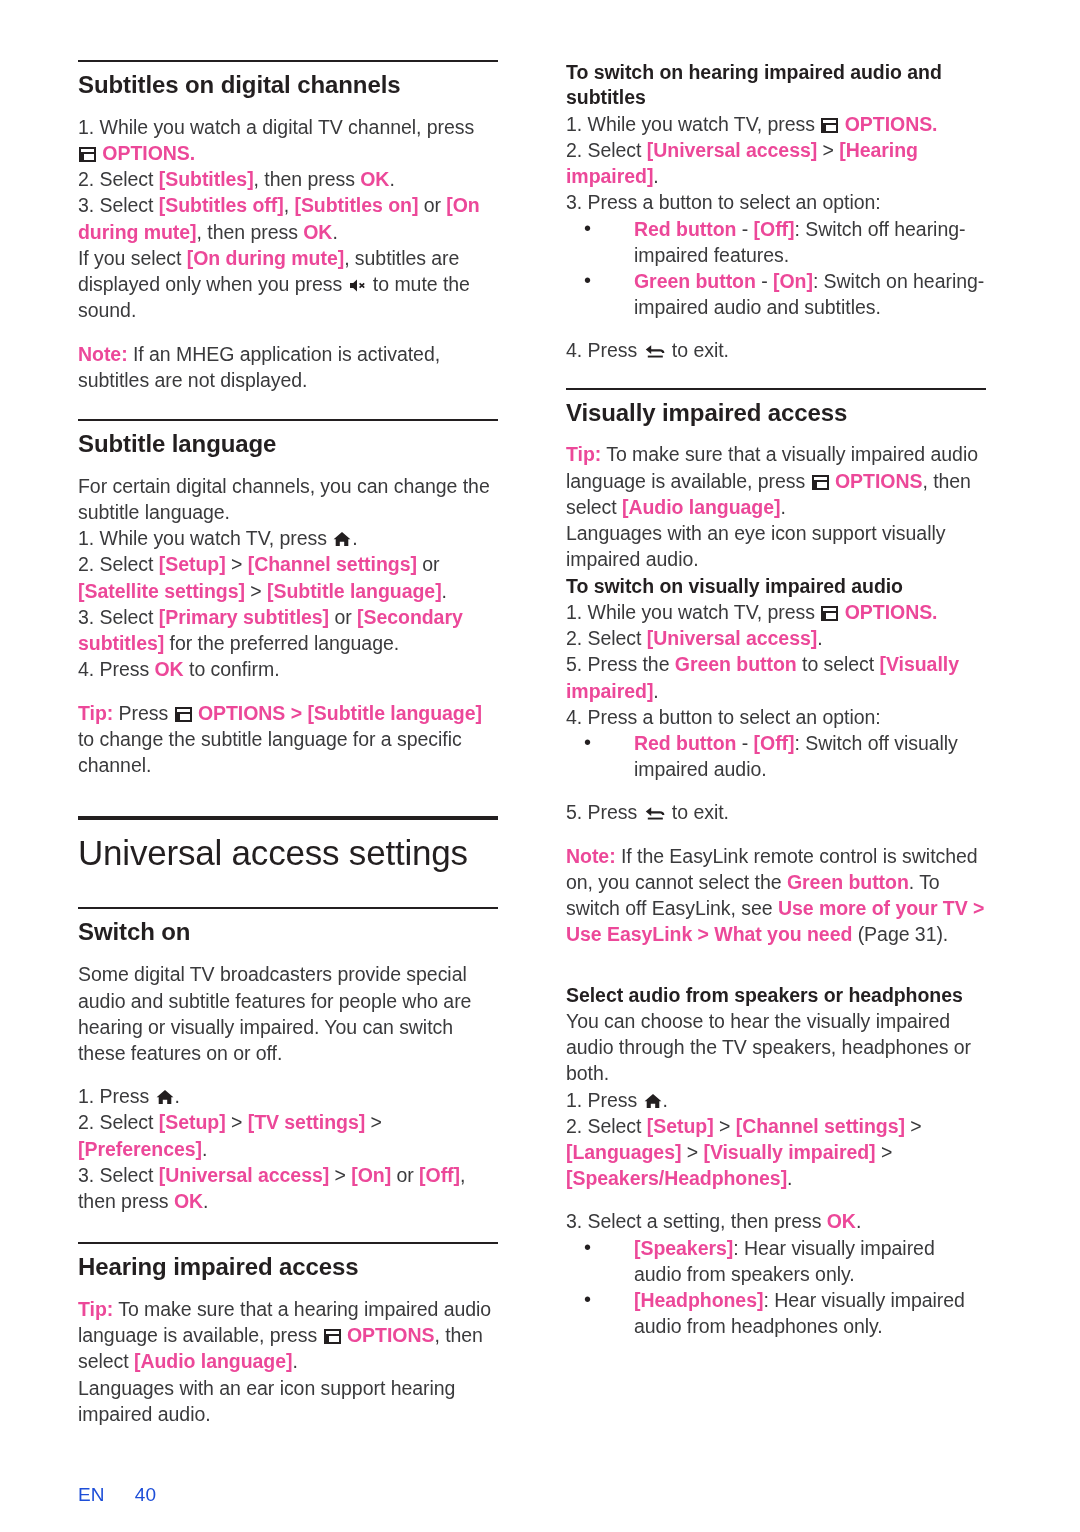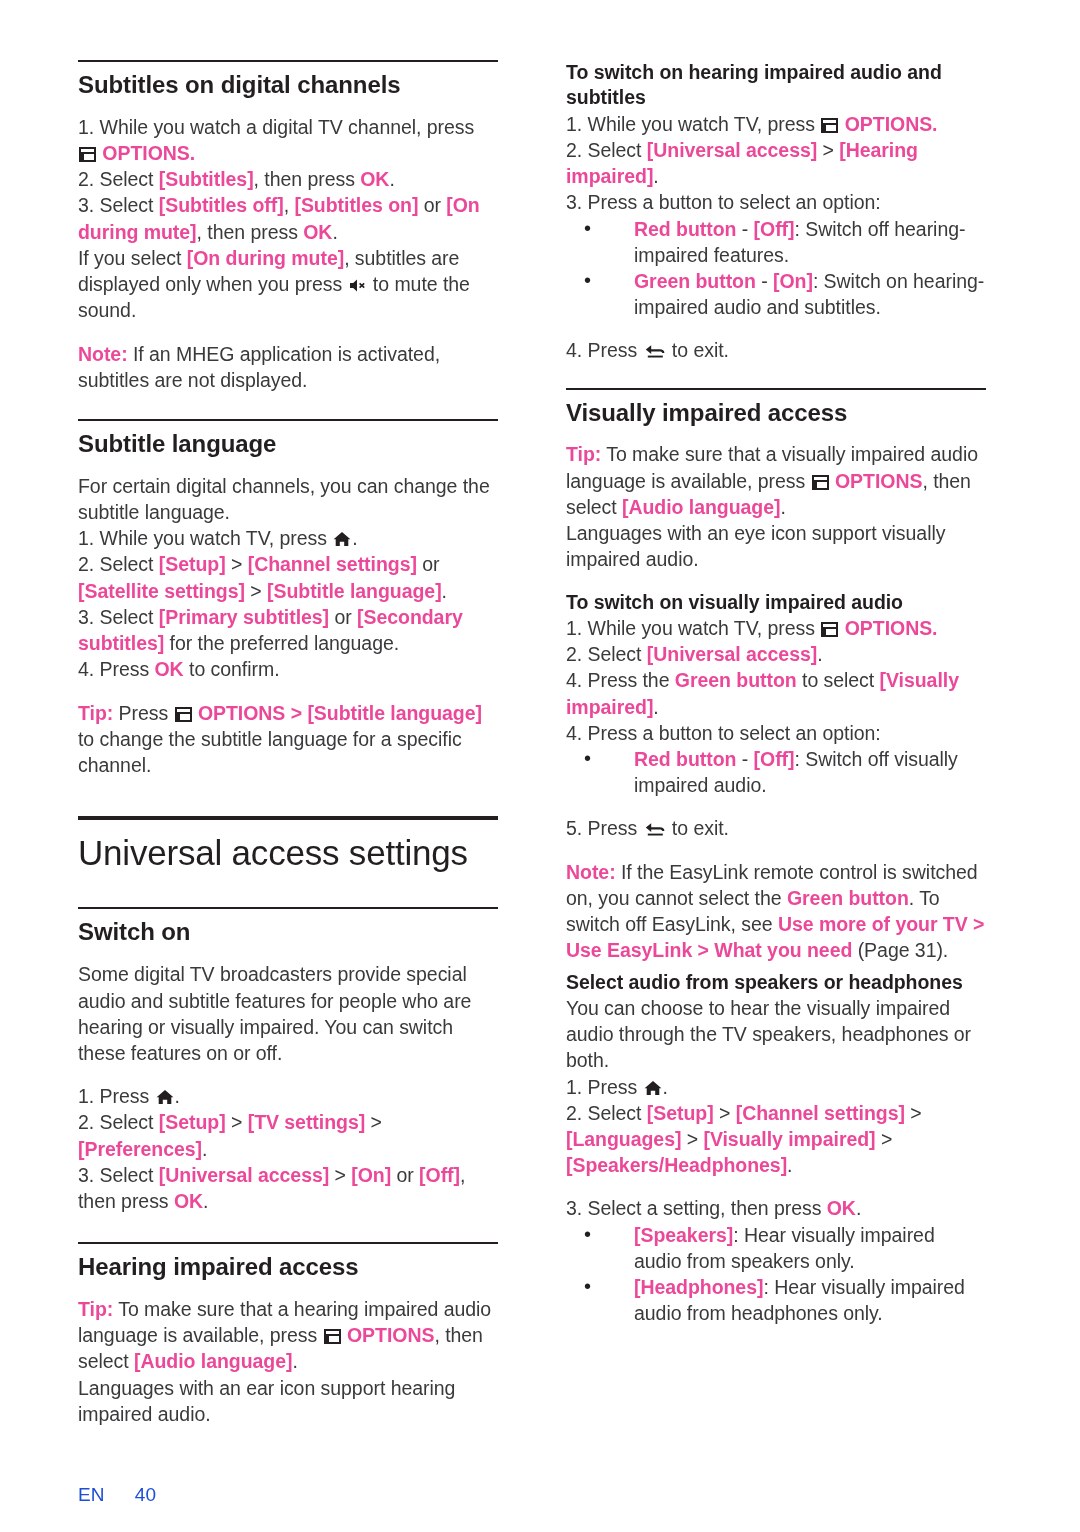--- a/index.html
+++ b/index.html
@@ -244,38 +244,38 @@
               <path d="M6.2 1.2L0.8 5.6l5.4 4.4V7.4h8.6c1.5 0 2.4 0.6 2.4 1.5h2.2c0-2.2-1.7-3.6-4.6-3.6H6.2z" fill="#231f20"></path>
               <rect x="2.8" y="11.6" width="15" height="1.9" fill="#231f20"></rect>
             </svg></span><span> to exit.</span></p>
 
       <div style="height:24px"></div>
       <div class="rule-thin"></div>
       <h2 class="section">Visually impaired access</h2>
       <p class="body"><b>Tip:</b><span> To make sure that a visually impaired audio language is available, press </span><span class="icn icn-options"></span><b> OPTIONS</b><span>, then select </span><b>[Audio language]</b><span>.</span></p>
       <p class="body">Languages with an eye icon support visually impaired audio.</p>
 
-      <h3 class="sub" style="margin-top:17px">To switch on visually impaired audio</h3>
+      <h3 class="sub" style="margin-top:1px">To switch on visually impaired audio</h3>
       <div class="steps">
         <p class="body"><span>1. While you watch TV, press </span><span class="icn icn-options"></span><b> OPTIONS.</b></p>
         <p class="body"><span>2. Select </span><b>[Universal access]</b><span>.</span></p>
-        <p class="body"><span>4. Press the </span><b>Green button</b><span> to select </span><b>[Visually impaired]</b><span>.</span></p>
+        <p class="body"><span>5. Press the </span><b>Green button</b><span> to select </span><b>[Visually impaired]</b><span>.</span></p>
         <p class="body">4. Press a button to select an option:</p>
       </div>
       <ul class="bullets">
         <li><b>Red button</b><span> - </span><b>[Off]</b><span>: Switch off visually impaired audio.</span></li>
       </ul>
       <p class="body gap-before"><span>5. Press </span><span class="icn icn-back"><svg viewBox="0 0 20 15" width="20" height="15">
               <path d="M6.2 1.2L0.8 5.6l5.4 4.4V7.4h8.6c1.5 0 2.4 0.6 2.4 1.5h2.2c0-2.2-1.7-3.6-4.6-3.6H6.2z" fill="#231f20"></path>
               <rect x="2.8" y="11.6" width="15" height="1.9" fill="#231f20"></rect>
             </svg></span><span> to exit.</span></p>
 
       <p class="body gap-before"><b>Note:</b><span> If the EasyLink remote control is switched on, you cannot select the </span><b>Green button</b><span>. To switch off EasyLink, see </span><b>Use more of your TV &gt; Use EasyLink &gt; What you need</b><span> (Page 31).</span></p>
 
-      <h3 class="sub" style="margin-top:6px">Select audio from speakers or headphones</h3>
+      <h3 class="sub" style="margin-top:35px">Select audio from speakers or headphones</h3>
       <p class="body">You can choose to hear the visually impaired audio through the TV speakers, headphones or both.</p>
       <div class="steps">
         <p class="body"><span>1. Press </span><span class="icn icn-home"><svg viewBox="0 0 18 16" width="18" height="16">
                 <path d="M9 1L0.6 8.2h2.1V15h4.1v-4.3h4.4V15h4.1V8.2h2.1z" fill="#231f20"></path>
               </svg></span><span>.</span></p>
         <p class="body"><span>2. Select </span><b>[Setup]</b><span> &gt; </span><b>[Channel settings]</b><span> &gt; </span><b>[Languages]</b><span> &gt; </span><b>[Visually impaired]</b><span> &gt; </span><b>[Speakers/Headphones]</b><span>.</span></p>
       </div>
       <p class="body gap-before"><span>3. Select a setting, then press </span><b>OK</b><span>.</span></p>
       <ul class="bullets">
         <li><b>[Speakers]</b><span>: Hear visually impaired audio from speakers only.</span></li>

